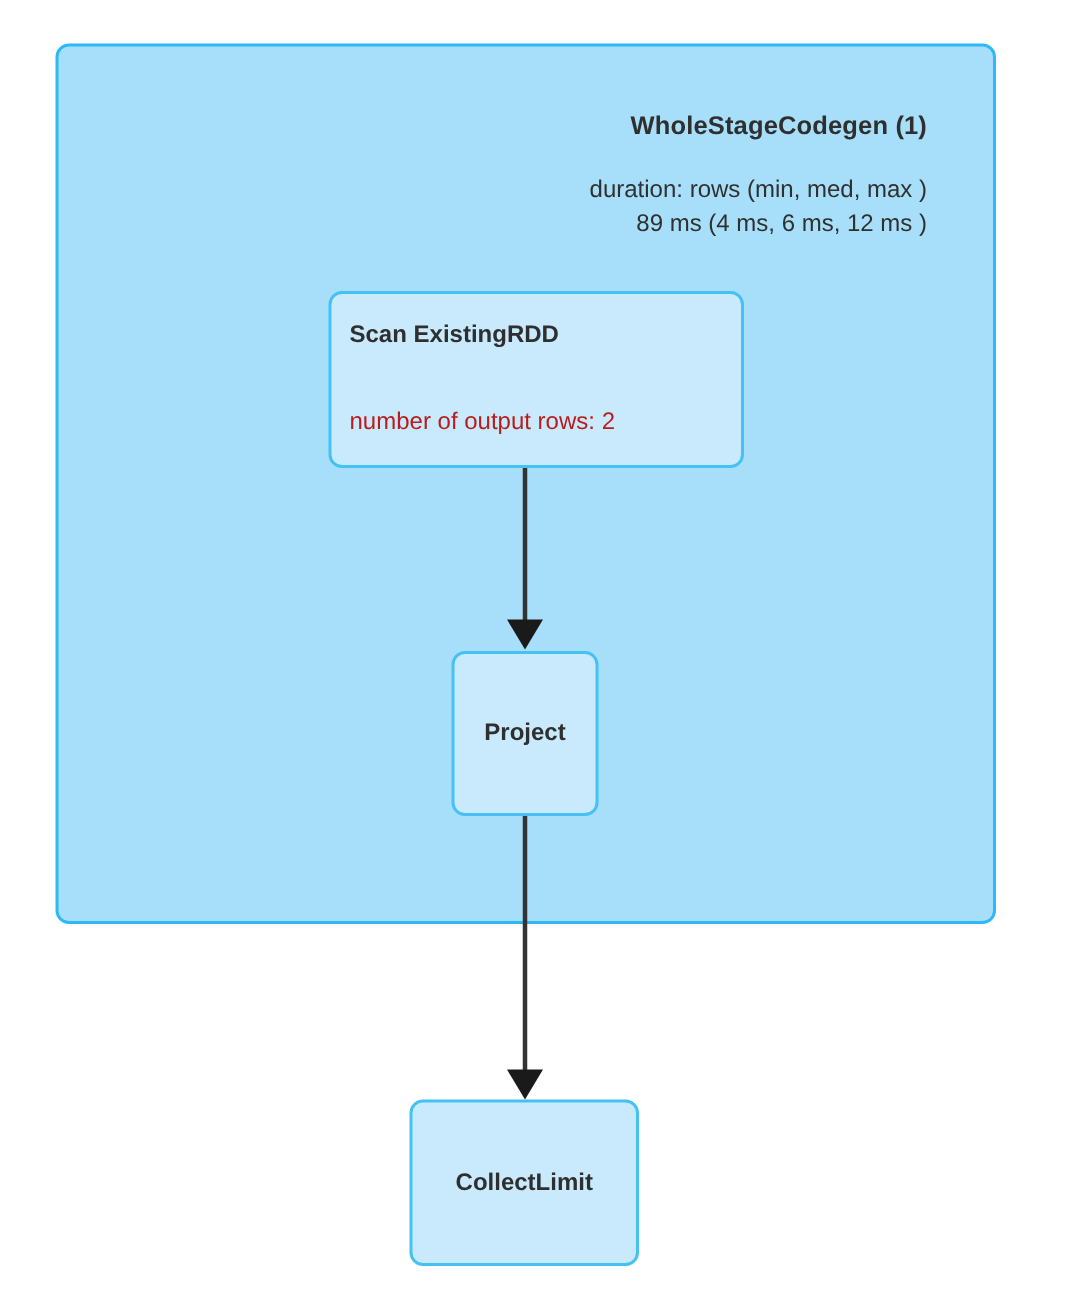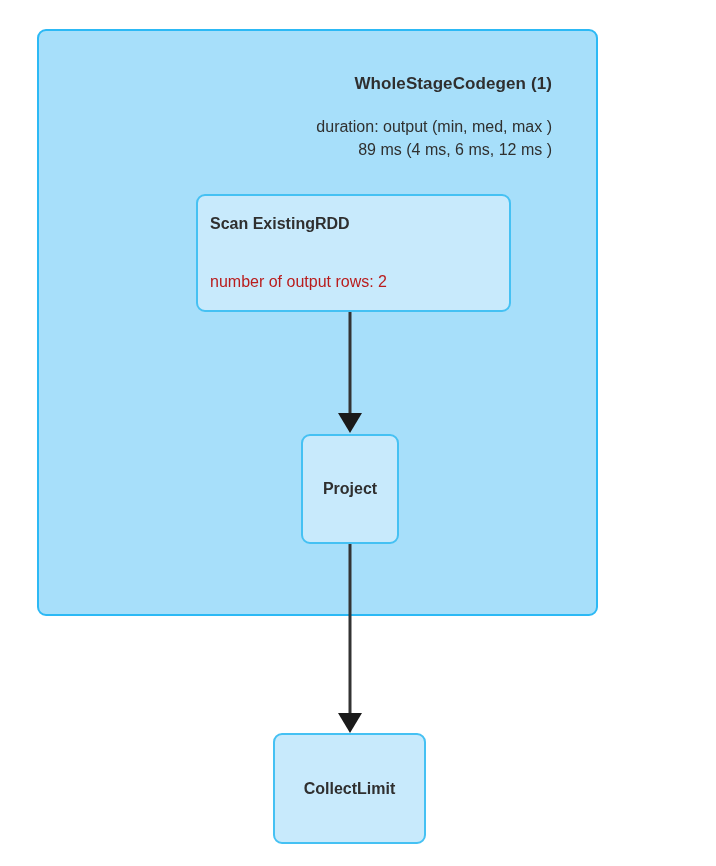--- a/index.html
+++ b/index.html
@@ -21,21 +21,21 @@
     inset: 0;
     width: 716px;
     height: 866px;
   }
 
   
   .stage-cluster {
     position: absolute;
     left: 37px;
     top: 29px;
-    width: 561px;
+    width: 627px;
     height: 587px;
     box-sizing: border-box;
     background: #a7dffa;
     border: 2px solid #2cb9f5;
     border-radius: 9px;
   }
 
   .stage-header {
     position: absolute;
     right: 44px;
@@ -78,23 +78,23 @@
   .node-metric {
     font-size: 16px;
     font-weight: normal;
     color: #b91c1c;
     line-height: 20px;
     white-space: nowrap;
   }
 
   
   #node-scan {
-    left: 196px;
+    left: 219px;
     top: 194px;
-    width: 315px;
+    width: 277px;
     height: 118px;
     padding: 18px 0 0 12px;
   }
   #node-scan .node-metric {
     position: absolute;
     left: 12px;
     bottom: 18px;
   }
 
   
@@ -128,21 +128,21 @@
 </style>
 </head>
 <body>
 
 <div id="plan-canvas">
 
   <div class="stage-cluster">
     <div class="stage-header">
       <div class="stage-title">WholeStageCodegen (1)</div>
       <div class="stage-metrics">
-        <div>duration: output (min, med, max )</div>
+        <div>duration: rows (min, med, max )</div>
         <div>89 ms (4 ms, 6 ms, 12 ms )</div>
       </div>
     </div>
   </div>
 
   <div class="node" id="node-scan">
     <div class="node-title">Scan ExistingRDD</div>
     <div class="node-metric">number of output rows: 2</div>
   </div>
 

